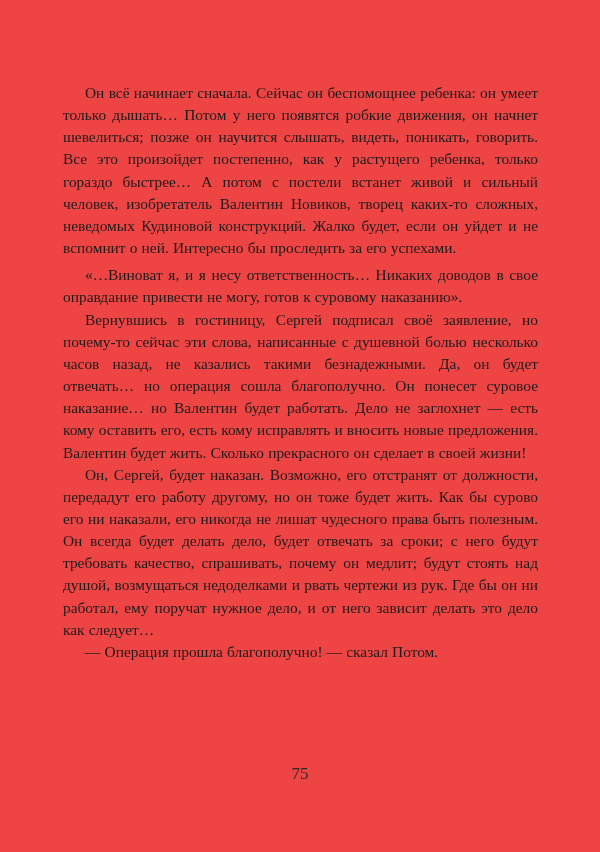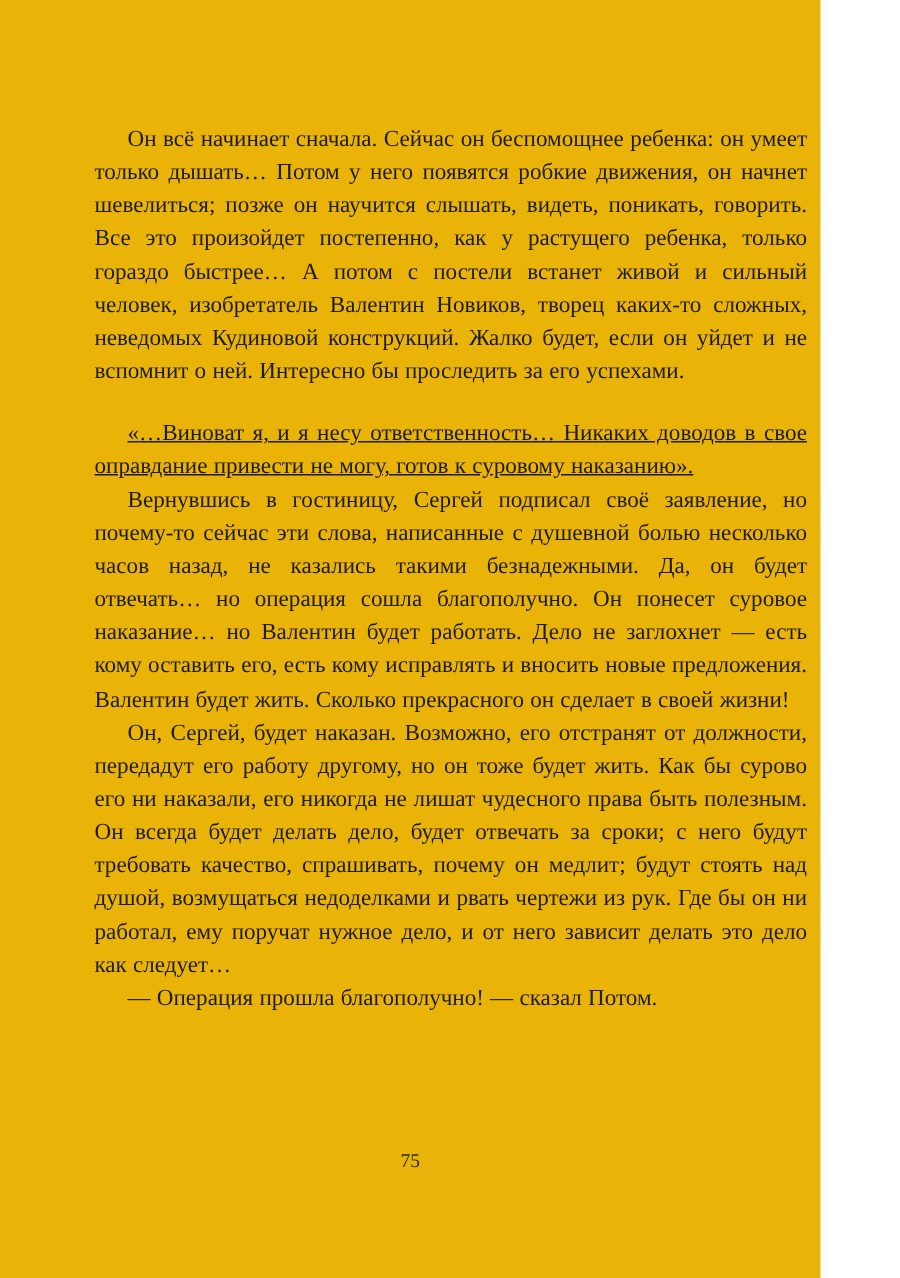--- a/index.html
+++ b/index.html
@@ -9,53 +9,52 @@
   }
   body {
     width: 600px;
     height: 852px;
     overflow: hidden;
     font-family: "Liberation Serif", "DejaVu Serif", serif;
     color: #1a1a1a;
   }
   .page {
     position: relative;
-    width: 547px;
+    width: 600px;
     height: 852px;
-    background: #eab308;
+    background: #ef4444;
   }
   .text-column {
     position: absolute;
     left: 63px;
     top: 82px;
     width: 475px;
   }
   .para {
     margin: 0;
     font-size: 15.4px;
     line-height: 22.15px;
     text-align: justify;
     text-indent: 22px;
     text-justify: inter-word;
     color: #1c1c1c;
     hyphens: manual;
     -webkit-hyphens: manual;
     word-spacing: 0.02em;
   }
   .para.gap-before {
-    margin-top: 19px;
-    text-decoration: underline;
+    margin-top: 5px;
   }
   .page-number {
     position: absolute;
     left: 0;
     right: 0;
     top: 766px;
     text-align: center;
-    font-size: 13px;
+    font-size: 17px;
     line-height: 16px;
     color: #2a2a2a;
     font-family: "Liberation Serif", "DejaVu Serif", serif;
   }
 </style>
 </head>
 <body>
 
 <div class="page">
 

